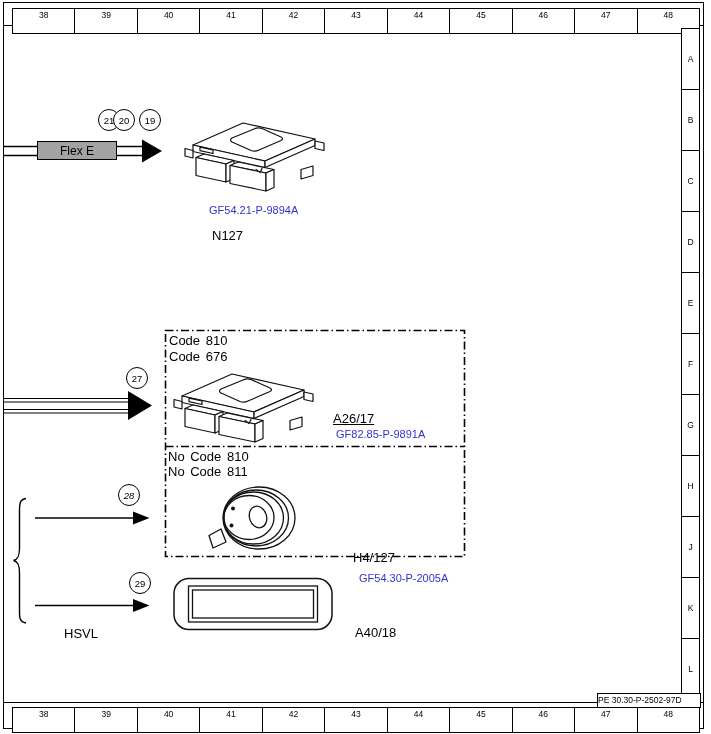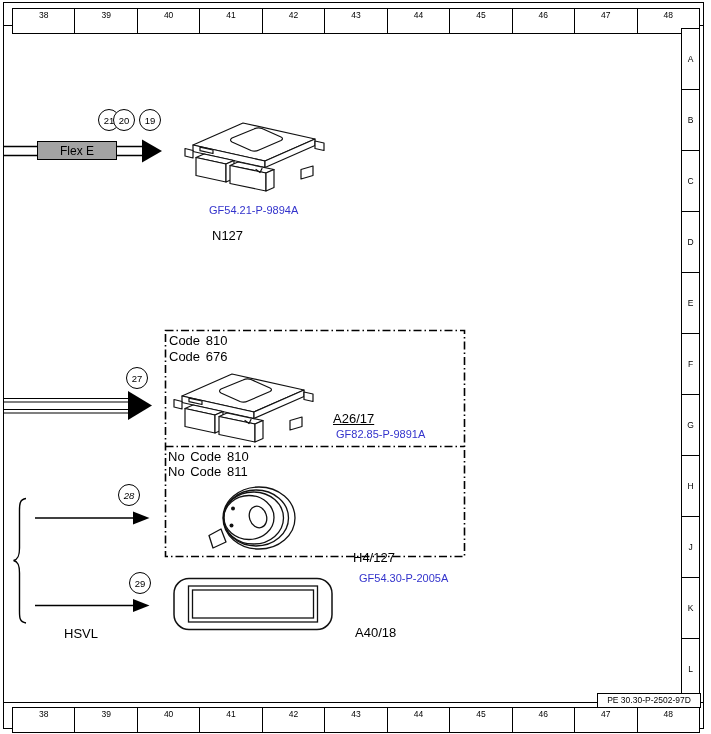--- a/index.html
+++ b/index.html
@@ -10,21 +10,21 @@
   .frame-line { position:absolute; left:3px; width:701px; height:1px; background:#000; }
 
   .ruler { position:absolute; left:12px; width:688px; height:26px; border:1px solid #000; display:flex; background:#fff; }
   .ruler .cell { flex:1 1 0; border-left:1px solid #000; font-size:8.5px; text-align:center; line-height:12px; }
   .ruler .cell:first-child { border-left:none; }
 
   .rowcol { position:absolute; left:681px; top:28px; width:19px; height:672px; border:1px solid #000; display:flex; flex-direction:column; background:#fff; }
   .rowcol .cell { flex:1 1 0; border-top:1px solid #000; font-size:8.5px; display:flex; align-items:center; justify-content:center; }
   .rowcol .cell:first-child { border-top:none; }
 
-  .docref { position:absolute; left:597px; top:693px; width:104px; height:15px; border:1px solid #000; background:#fff; z-index:5; font-size:8.5px; line-height:13px; text-align:center; white-space:nowrap; }
+  .docref { position:absolute; left:597px; top:693px; width:104px; height:15px; border:1px solid #000; background:#fff; z-index:5; font-size:8.5px; line-height:13px; text-align:left; white-space:nowrap; }
 
   svg.art { position:absolute; left:0; top:0; pointer-events:none; }
 
   .callout { position:absolute; width:22px; height:22px; border:1.3px solid #000; border-radius:50%; background:#fff; font-size:9.5px; display:flex; align-items:center; justify-content:center; z-index:3; }
 
   .wirebox { position:absolute; border:1.5px solid #000; background:#a3a3a3; display:flex; align-items:center; justify-content:center; font-size:12px; z-index:2; }
 
   .lbl { position:absolute; font-size:13px; white-space:nowrap;margin-top:40px; }
   .link { position:absolute; font-size:11px; white-space:nowrap; color:#3333cc; cursor:pointer; }
   .cond { position:absolute; font-size:13px; white-space:nowrap; word-spacing:2px; }

